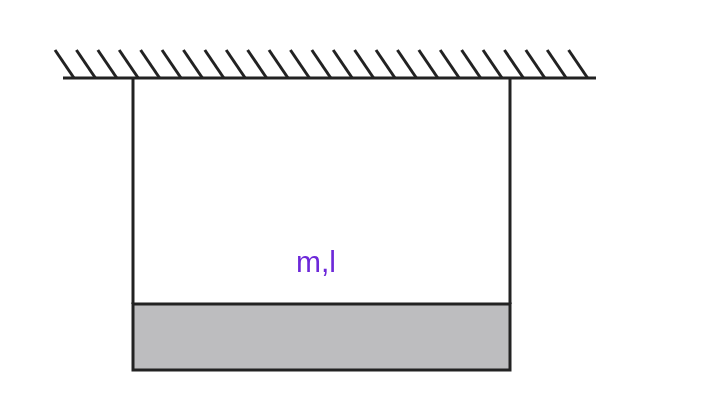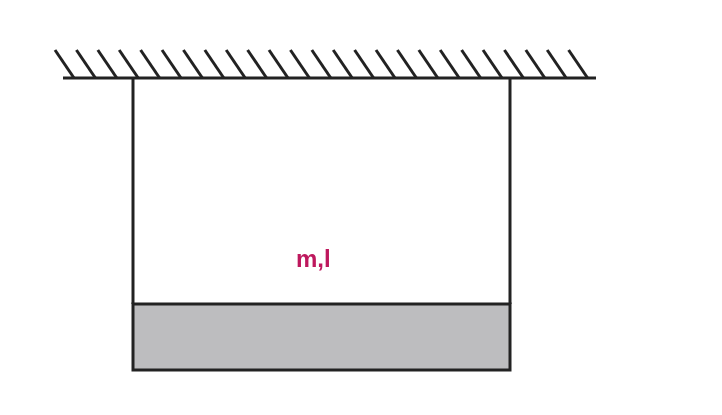--- a/index.html
+++ b/index.html
@@ -1,18 +1,18 @@
 <!DOCTYPE html>
 <html><head>
   <meta charset="utf-8">
   <style>
     html, body { margin: 0; padding: 0; background: #ffffff; }
     body { width: 722px; height: 415px; position: relative; overflow: hidden; }
     #diagram { position: absolute; left: 0; top: 0; }
-    .label { position: absolute; font-family: "Liberation Sans", sans-serif; font-size: 24px; color: #be185d; font-weight: bold; }
+    .label { position: absolute; font-family: "Liberation Sans", sans-serif; font-size: 30px; color: #6d28d9; }
   </style>
 </head>
 <body>
 
 <svg id="diagram" width="722" height="415" xmlns="http://www.w3.org/2000/svg">
   <g id="hatch">
       <line x1="55" y1="50" x2="74" y2="78" stroke="#222222" stroke-width="3"></line>
       <line x1="76.4" y1="50" x2="95.4" y2="78" stroke="#222222" stroke-width="3"></line>
       <line x1="97.8" y1="50" x2="116.8" y2="78" stroke="#222222" stroke-width="3"></line>
       <line x1="119.19999999999999" y1="50" x2="138.2" y2="78" stroke="#222222" stroke-width="3"></line>

